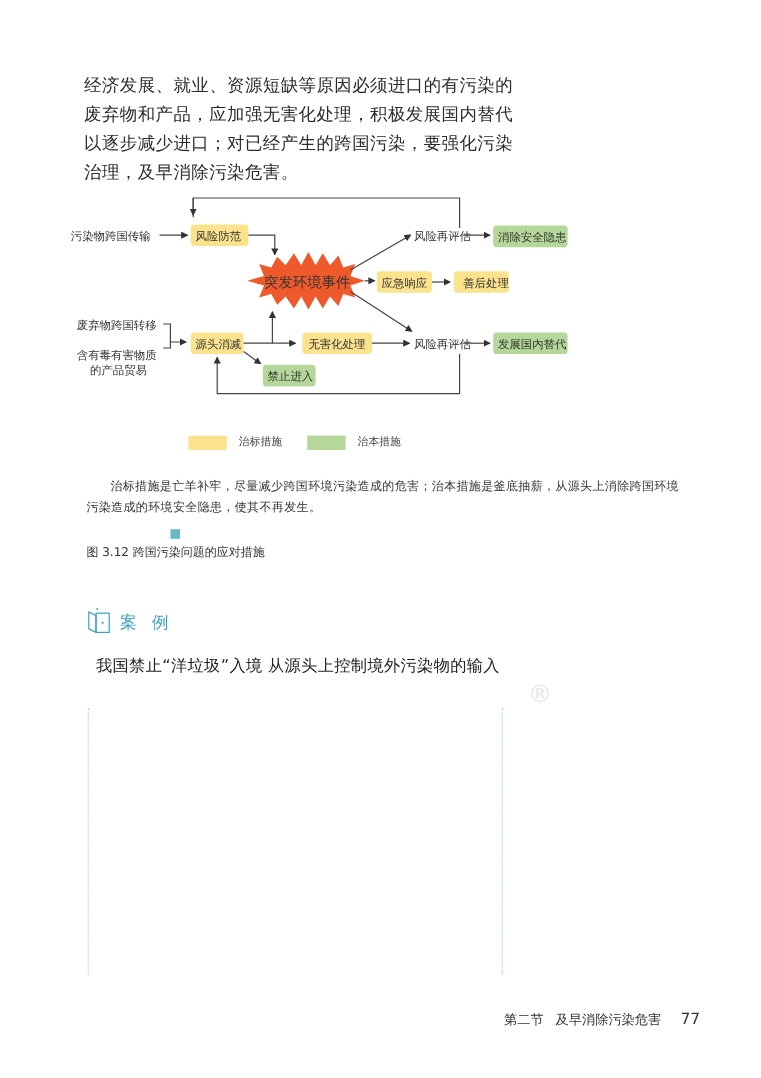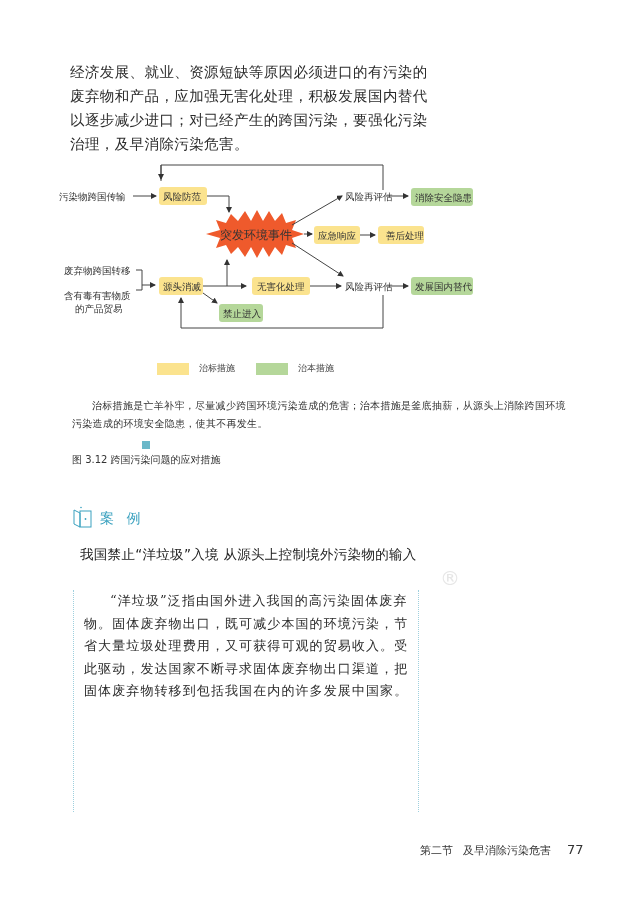--- a/index.html
+++ b/index.html
@@ -135,20 +135,19 @@
     </svg>
   </span>
   <span class="case-title">案 例</span>
 </div>
 
 <div class="case-heading">我国禁止“洋垃圾”入境  从源头上控制境外污染物的输入</div>
 
 <div class="watermark">®</div>
 
 <div class="case-box">
-  <p>“洋垃圾”泛指由国外进入我国的高污染固体废弃物。固体废弃物出口，既可减少本国的环境污染，节省大量垃圾处理费用，又可获得可观的贸易收入。受此驱动，发达国家不断寻求固体废弃物出口渠道，把固体废弃物转移到包括我国在内的许多发展中国家。</p>
 </div>
 
 <div class="footer">
   <span>第二节</span>
   <span>及早消除污染危害</span>
   <span class="page-num">77</span>
 </div>
 
 </body></html>

